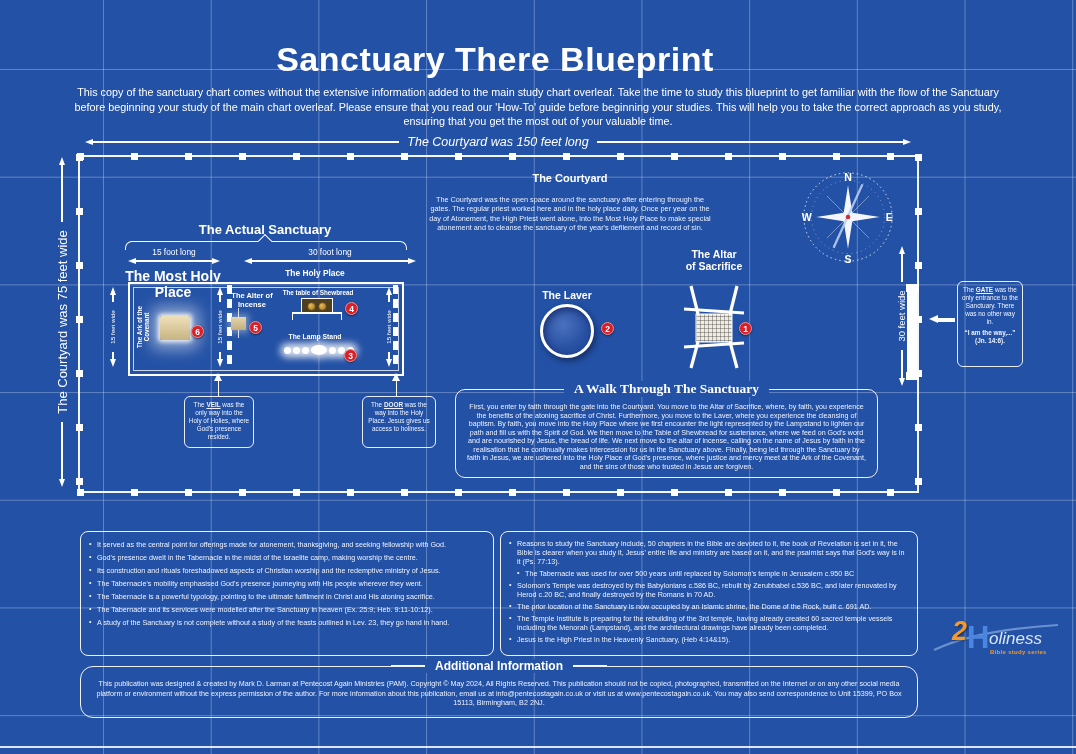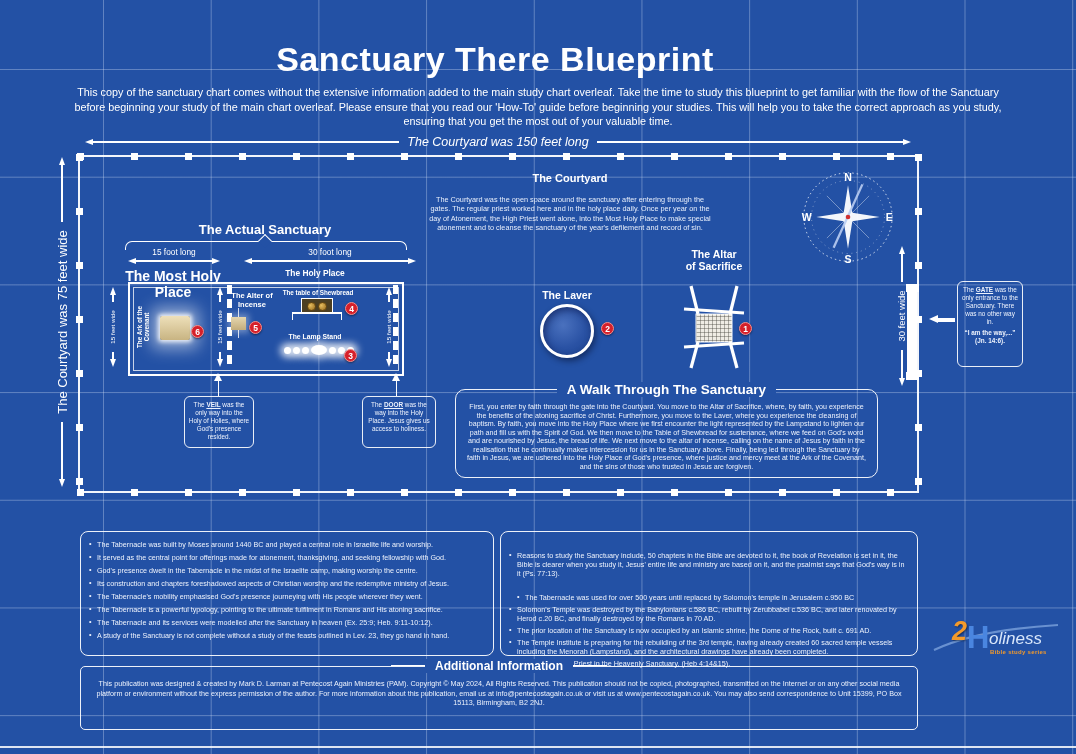--- a/index.html
+++ b/index.html
@@ -254,50 +254,49 @@
   <div class="abs" style="left:938px;top:318px;width:17px;height:3.5px;background:#fff;"></div>
   <div class="note" style="left:957px;top:281px;width:66px;height:86px;">
     <div><span>The </span><span class="uw">GATE</span><span> was the only entrance to the Sanctuary. There was no other way in.</span></div>
     <div class="b" style="margin-top:3px;">“I am the way,...”</div>
     <div class="b">(Jn. 14:6).</div>
   </div>
 
   <div class="boxed" style="left:455px;top:389px;width:423px;height:89px;padding:13px 10px 4px;">
     <div class="ctr" style="font-size:7.1px;line-height:1.2;color:#eef3fd;">First, you enter by faith through the gate into the Courtyard.  You move to the Altar of Sacrifice, where, by faith, you experience the benefits of the atoning sacrifice of Christ.  Furthermore, you move to the Laver, where you experience the cleansing of baptism.  By faith, you move into the Holy Place where we first encounter the light represented by the Lampstand to lighten our path and fill us with the Spirit of God.  We then move to the Table of Shewbread for sustenance, where we feed on God's word and are nourished by Jesus, the bread of life. We next move to the altar of incense, calling on the name of Jesus by faith in the realisation that he continually makes intercession for us in the Sanctuary above. Finally, being led through the Sanctuary by faith in Jesus, we are ushered into the Holy Place of God's presence, where justice and mercy meet at the Ark of the Covenant, and the sins of those who trusted in Jesus are forgiven.</div>
   </div>
-  <div class="legend" style="left:455px;top:381px;width:423px;height:16px;font-size:13.5px;">
+  <div class="legend" style="left:455px;top:381px;width:423px;height:16px;font-size:13.5px;font-family:Liberation Serif, serif;">
     <span class="pill">A Walk Through The Sanctuary</span>
   </div>
 
   <div class="boxed" style="left:80px;top:531px;width:414px;height:125px;border-radius:8px;padding:4px 8px;font-size:7.2px;">
     <div>
 
-    <div class="bullet"><span>The Tabernacle was built by Moses around 1440 BC and played  a central role in Israelite life and worship.</span></div>
         <div class="bullet"><span>It served as the central point for offerings made for atonement, thanksgiving, and seeking fellowship with God.</span></div>
         <div class="bullet"><span>God's presence dwelt in the Tabernacle in the midst of the Israelite camp, making worship the centre.</span></div>
-        <div class="bullet"><span>Its construction and chapters foreshadowed aspects of Christian worship and the redemptive ministry of Jesus.</span></div>
+        <div class="bullet"><span>Its construction and rituals foreshadowed aspects of Christian worship and the redemptive ministry of Jesus.</span></div>
         <div class="bullet"><span>The Tabernacle's mobility emphasised God's presence journeying with His people wherever they went.</span></div>
-        <div class="bullet"><span>The Tabernacle is a powerful typology, pointing to the ultimate fulfilment in Romans and His atoning sacrifice.</span></div>
+        <div class="bullet"><span>The Tabernacle is a powerful typology, pointing to the ultimate fulfilment in Christ and His atoning sacrifice.</span></div>
         <div class="bullet"><span>The Tabernacle and its services were modelled after the Sanctuary in heaven (Ex. 25:9; Heb. 9:11-10:12).</span></div>
         <div class="bullet"><span>A study of the Sanctuary is not complete without a study of the feasts outlined in Lev. 23, they go hand in hand.</span></div>
       </div>
   </div>
   <div class="boxed" style="left:500px;top:531px;width:418px;height:125px;border-radius:8px;padding:4px 8px;font-size:7.2px;">
     <div>
 
-    <div class="bullet" style="margin:15px 0;"><span>Reasons to study the Sanctuary include, 50 chapters in the Bible are devoted to it, the book of Revelation is set in it, the Bible is clearer when you study it, Jesus' entire life and ministry are based on it, and the psalmist says that God's way is in it (Ps. 77:13).</span></div>
+    <div class="bullet" style="margin:3px 0;"><span>Reasons to study the Sanctuary include, 50 chapters in the Bible are devoted to it, the book of Revelation is set in it, the Bible is clearer when you study it, Jesus' entire life and ministry are based on it, and the psalmist says that God's way is in it (Ps. 77:13).</span></div>
         <div class="bullet" style="margin:3px 8px;"><span>The Tabernacle was used for over 500 years until replaced by Solomon's temple in Jerusalem c.950 BC</span></div>
         <div class="bullet" style="margin:3px 0;"><span>Solomon's Temple was destroyed by the Babylonians c.586 BC, rebuilt by Zerubbabel c.536 BC, and later renovated by Herod c.20 BC, and finally destroyed by the Romans in 70 AD.</span></div>
         <div class="bullet" style="margin:3px 0;"><span>The prior location of the Sanctuary is now occupied by an Islamic shrine, the Dome of the Rock, built c. 691 AD.</span></div>
         <div class="bullet" style="margin:3px 0;"><span>The Temple Institute is preparing for the rebuilding of the 3rd temple, having already created 60 sacred temple vessels including the Menorah (Lampstand), and the architectural drawings have already been completed.</span></div>
         <div class="bullet" style="margin:3px 0;"><span>Jesus is the High Priest in the Heavenly Sanctuary, (Heb 4:14&amp;15).</span></div>
       </div>
   </div>
 
-  <div class="boxed" style="left:80px;top:666px;width:838px;height:64px;border-radius:5px;padding:12px 4px 4px;">
+  <div class="boxed" style="left:80px;top:666px;width:838px;height:52px;border-radius:13px;padding:12px 4px 4px;">
     <div class="ctr" style="font-size:7.2px;line-height:1.35;color:#eef3fd;">This publication was designed &amp; created by Mark D. Larman at Pentecost Again Ministries (PAM). Copyright © May 2024, All Rights Reserved. This publication should not be copied, photographed, transmitted on the Internet or on any other social media platform or environment without the express permission of the author. For more information about this publication, email us at info@pentecostagain.co.uk or visit us at www.pentecostagain.co.uk.  You may also send correspondence to Unit 15399, PO Box 15113, Birmingham, B2 2NJ.</div>
   </div>
   <div class="legend" style="left:80px;top:658px;width:838px;height:15px;font-size:12px;">
     <span class="dash"></span>
       <span class="pill">Additional Information</span>
       <span class="dash"></span>
   </div>
 
   <div id="logo" class="abs">
     <svg width="136" height="52" style="position:absolute;left:0;top:0;">

